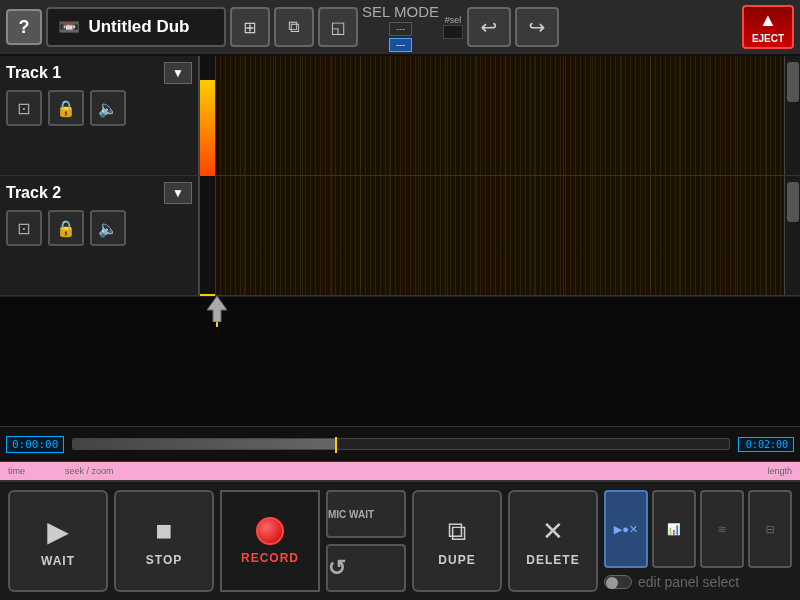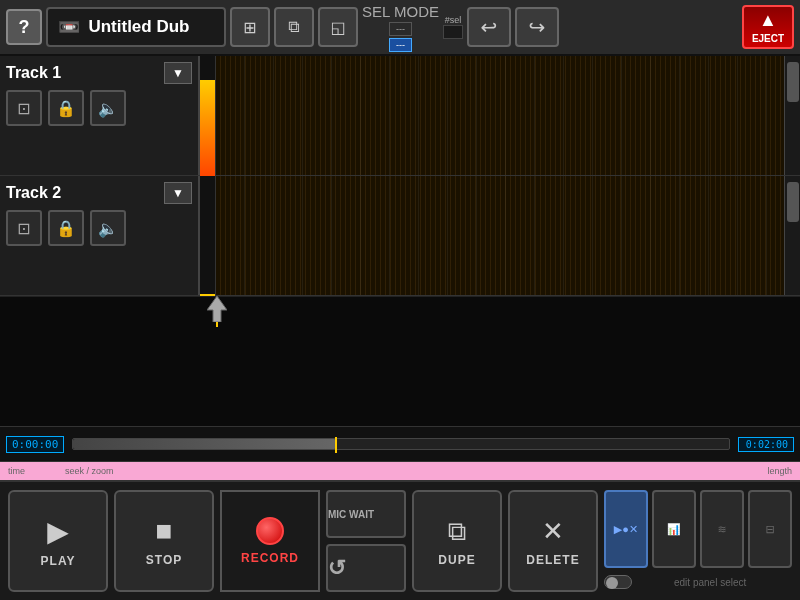--- a/index.html
+++ b/index.html
@@ -428,21 +428,21 @@
       cursor: pointer;
     }
     .edit-toggle-knob {
       width: 12px; height: 12px;
       background: #999;
       border-radius: 50%;
       position: absolute;
       top: 1px; left: 1px;
     }
     .edit-panel-label {
-      font-size: 10px; color: #666; margin-left: 36px;
+      font-size: 14px; color: #666;
     }
 
     .spacer { flex: 1; }
   </style>
 </head>
 <body>
 
 <div class="toolbar">
   <div class="toolbar-help">
     <span>?</span>
@@ -576,21 +576,21 @@
   <span class="label-text">time</span>
   <span class="label-text">seek / zoom</span>
   <span class="spacer"></span>
   <span class="label-text">length</span>
 </div>
 
 <div class="bottom-controls">
 
   <div class="transport-btn">
     <span class="btn-icon">▶</span>
-    <span class="btn-label">PLAY</span>
+    <span class="btn-label">WAIT</span>
   </div>
 
   <div class="transport-btn">
     <span class="btn-icon">■</span>
     <span class="btn-label">STOP</span>
   </div>
 
   <div class="record-btn">
     <div class="record-dot"></div>
     <span class="record-label">RECORD</span>

